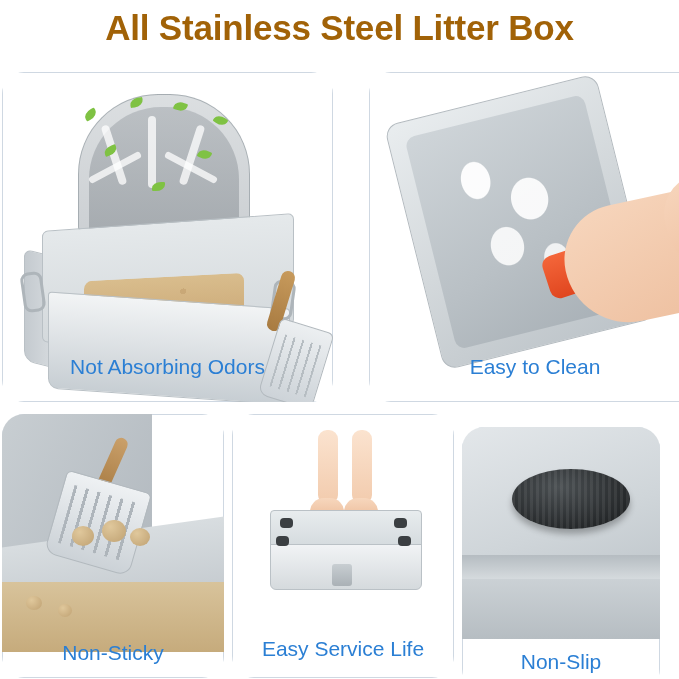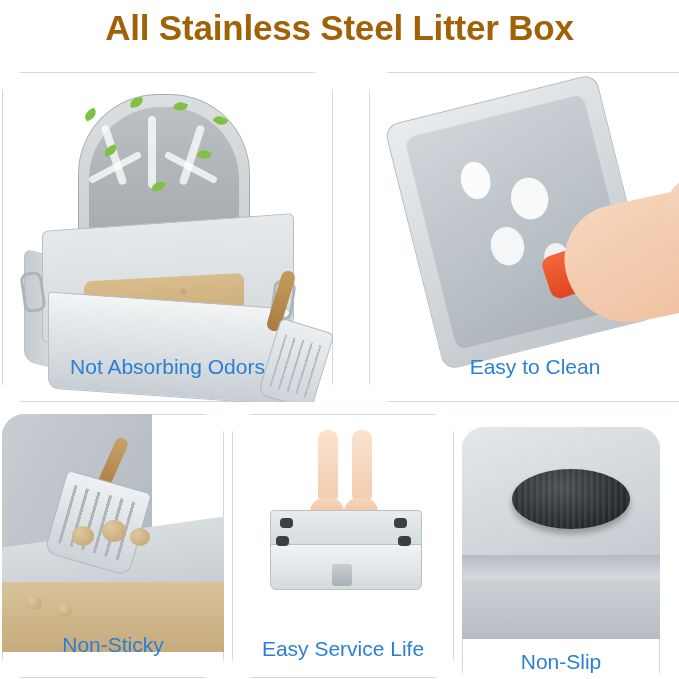--- a/index.html
+++ b/index.html
@@ -281,21 +281,21 @@
       <div class="p3-scoop-handle"></div>
       <div class="p3-scoop">
         <div class="p3-scoop-slots"></div>
       </div>
       <div class="clump" style="left:70px;top:112px;width:22px;height:20px;"></div>
       <div class="clump" style="left:100px;top:106px;width:24px;height:22px;"></div>
       <div class="clump" style="left:128px;top:114px;width:20px;height:18px;"></div>
       <div class="clump" style="left:24px;top:182px;width:16px;height:14px;"></div>
       <div class="clump" style="left:56px;top:190px;width:14px;height:13px;"></div>
     </div>
-    <div class="caption" style="top:219px;text-align:center;">Non-Sticky</div>
+    <div class="caption" style="top:227px;text-align:center;">Non-Sticky</div>
   </div>
 
   <div class="panel" id="p4">
     <div class="frame"></div>
     <div class="scene">
       <div class="leg" style="left:86px;top:16px;"></div>
       <div class="leg" style="left:120px;top:16px;"></div>
       <div class="foot-skin" style="left:78px;top:84px;"></div>
       <div class="foot-skin" style="left:112px;top:84px;"></div>
       <div class="p4-box-top"></div>

